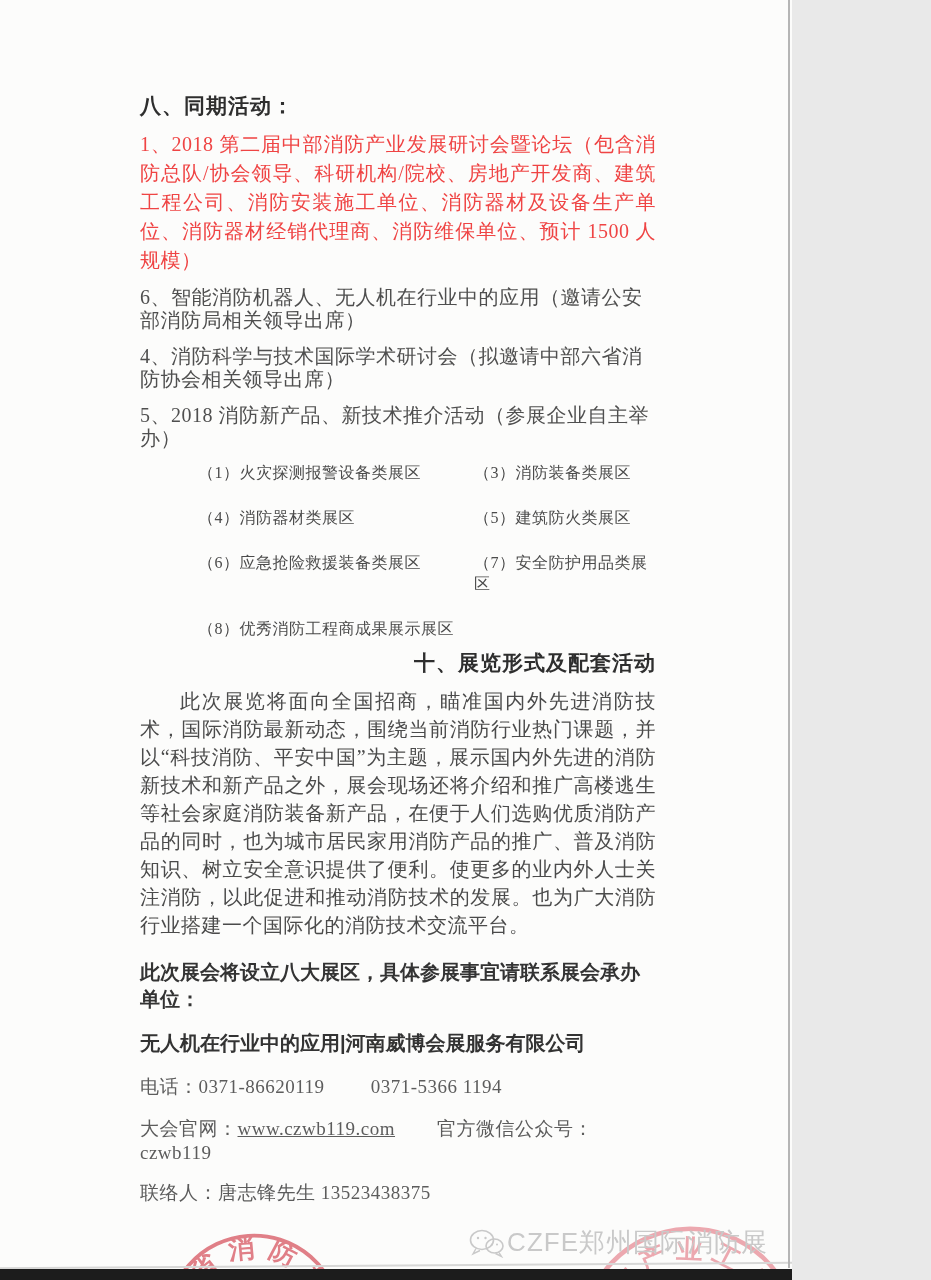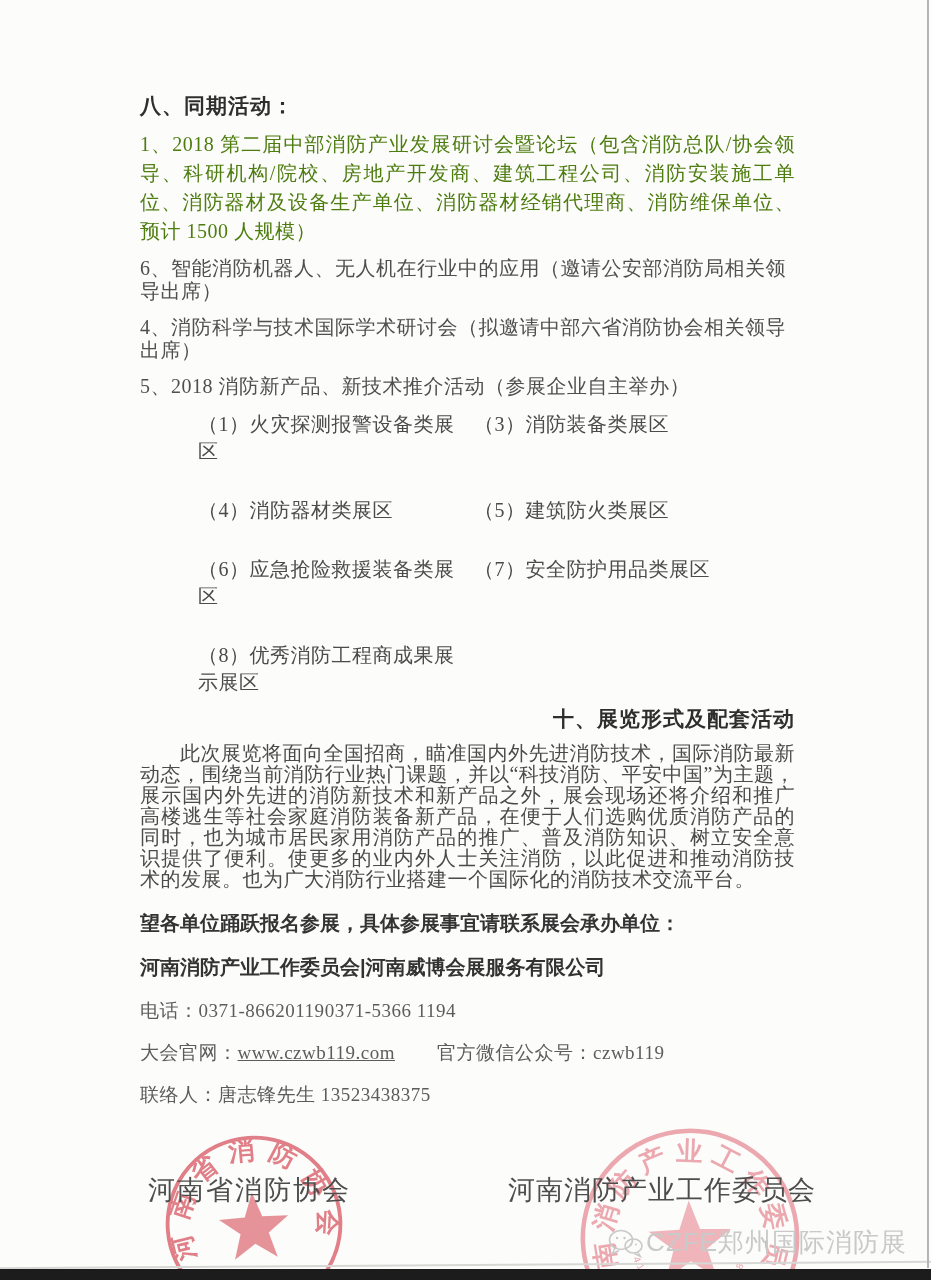--- a/index.html
+++ b/index.html
@@ -1,61 +1,61 @@
 <!DOCTYPE html>
 <html><head>
 <meta charset="utf-8">
 <style>
   * { margin: 0; padding: 0; box-sizing: border-box; }
   html,body { background:#e9e9e9; }
   .page {
     position: relative;
-    width: 931px; height: 1280px;
+    width: 792px; height: 1280px;
     background: #fcfcfb;
     overflow: hidden;
     font-family: "Liberation Serif", "DejaVu Serif", serif;
     color: #474747;
   }
   .content { padding: 92px 136px 0 140px; }
 
   .h-sec {
     font-family: "Liberation Sans", "DejaVu Sans", sans-serif;
     font-weight: 700; font-size: 21px; color: #2e2e2e;
     letter-spacing: 1px;
   }
   .h8 { margin: 0 0 10px 0; }
   .item-first {
     font-size: 20px; line-height: 29px; text-align: justify;
-    color: #4d7c0f; margin: 0 0 11px 0; letter-spacing: .5px;
+    color: #ef4444; margin: 0 0 11px 0; letter-spacing: .5px;
   }
   .item { font-size: 20px; line-height: 23px; margin: 0 0 13px 0; color: #4f4f4f; letter-spacing: .5px; }
 
   .h9-line { margin: 5px 0 10px 0; font-size: 20px; }
   .h9-rest { font-size: 20px; color: #4b4b4b; letter-spacing: 1px; }
 
   .zones {
     display: grid; grid-template-columns: 276px auto;
-    row-gap: 32px; padding-left: 58px; 
-    font-size: 20px; color: #4b4b4b; letter-spacing: .5px;
+    row-gap: 24px; padding-left: 58px; 
+    font-size: 16px; color: #4b4b4b; letter-spacing: .5px;
   }
   .h10 { margin: 9px 0 10px 0; text-align: right; }
   .para {
-    font-size: 20px; line-height: 21px; text-indent: 2em;
+    font-size: 20px; line-height: 28px; text-indent: 2em;
     text-align: justify; color: #4b4b4b; margin: 0 0 20px 0; letter-spacing: .5px;
   }
   .invite {
     font-family: "Liberation Sans", "DejaVu Sans", sans-serif;
     font-weight: 700; font-size: 20px; color: #333; margin: 16px 0 17px 0;
   }
   .org {
     font-family: "Liberation Sans", "DejaVu Sans", sans-serif;
     font-weight: 700; font-size: 20px; color: #333; margin: 0 0 17px 0;
   }
   .cline { font-size: 19px; color: #5c5c5c; margin: 0 0 16px 0; letter-spacing: .5px; }
-  .cline .num2 { }
+  .cline .num2 { margin-left: 46px; }
   .cline .url { text-decoration: underline; color: #5c5c5c; }
   .cline .gap { margin-left: 42px; }
 
   
   .stamps { position: relative; height: 240px; margin-top: 10px; }
   .stamp-svg { position: absolute; }
   .stamp-left-svg  { left: 18px;  top: 4px; width: 192px; height: 192px; transform: rotate(-4deg); --c:#dc6a73; opacity:.85; }
   .stamp-right-svg { left: 436px; top: 0px; width: 228px; height: 228px; transform: rotate(-2deg); --c:#e9949d; opacity:.8; }
   .stamp-ring { fill: none; stroke: var(--c); stroke-width: 4; }
   .stamp-star { fill: var(--c); opacity: .85; }
@@ -109,22 +109,22 @@
       <span>（4）消防器材类展区</span>
       <span>（5）建筑防火类展区</span>
       <span>（6）应急抢险救援装备类展区</span>
       <span>（7）安全防护用品类展区</span>
       <span>（8）优秀消防工程商成果展示展区</span>
     </div>
 
     <div class="h-sec h10">十、展览形式及配套活动</div>
     <p class="para">此次展览将面向全国招商，瞄准国内外先进消防技术，国际消防最新动态，围绕当前消防行业热门课题，并以“科技消防、平安中国”为主题，展示国内外先进的消防新技术和新产品之外，展会现场还将介绍和推广高楼逃生等社会家庭消防装备新产品，在便于人们选购优质消防产品的同时，也为城市居民家用消防产品的推广、普及消防知识、树立安全意识提供了便利。使更多的业内外人士关注消防，以此促进和推动消防技术的发展。也为广大消防行业搭建一个国际化的消防技术交流平台。</p>
 
-    <p class="invite">望各单位踊跃报名参展，具体参展事宜请联系展会承办单位：</p>
-    <p class="org">河南消防产业工作委员会|河南威博会展服务有限公司</p>
+    <p class="invite">此次展会将设立八大展区，具体参展事宜请联系展会承办单位：</p>
+    <p class="org">无人机在行业中的应用|河南威博会展服务有限公司</p>
 
     <p class="cline">
       <span>电话：</span><span>0371-86620119</span><span class="num2">0371-5366 1194</span>
     </p>
     <p class="cline">
       <span>大会官网：</span><a class="url" href="#">www.czwb119.com</a><span class="gap">官方微信公众号：</span><span>czwb119</span>
     </p>
     <p class="cline">
       <span>联络人：</span><span>唐志锋先生 13523438375</span>
     </p>

